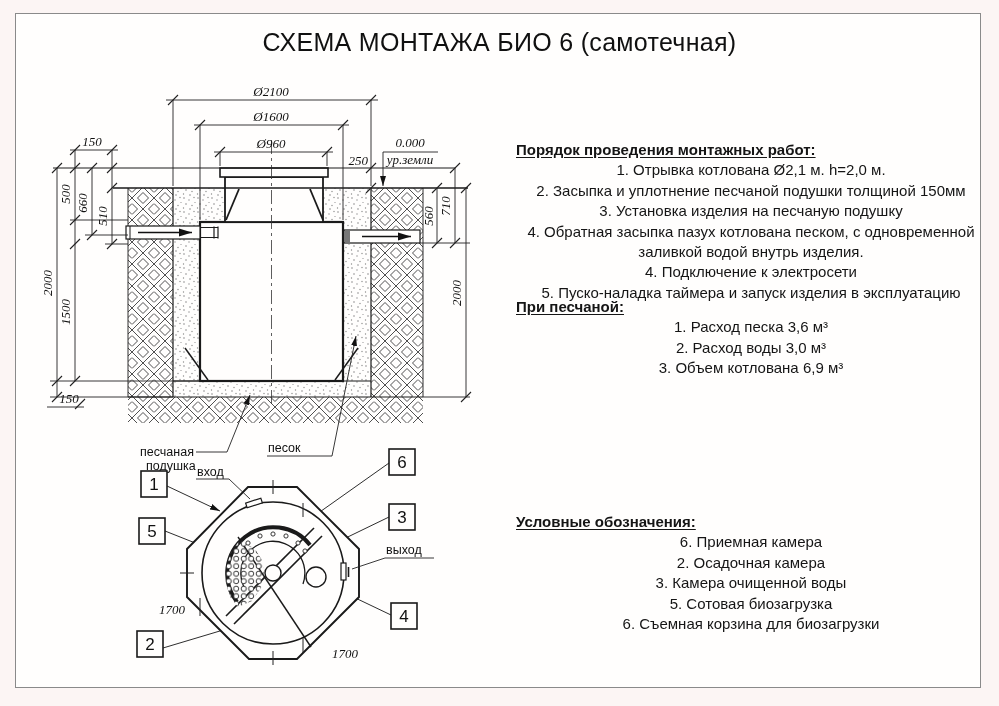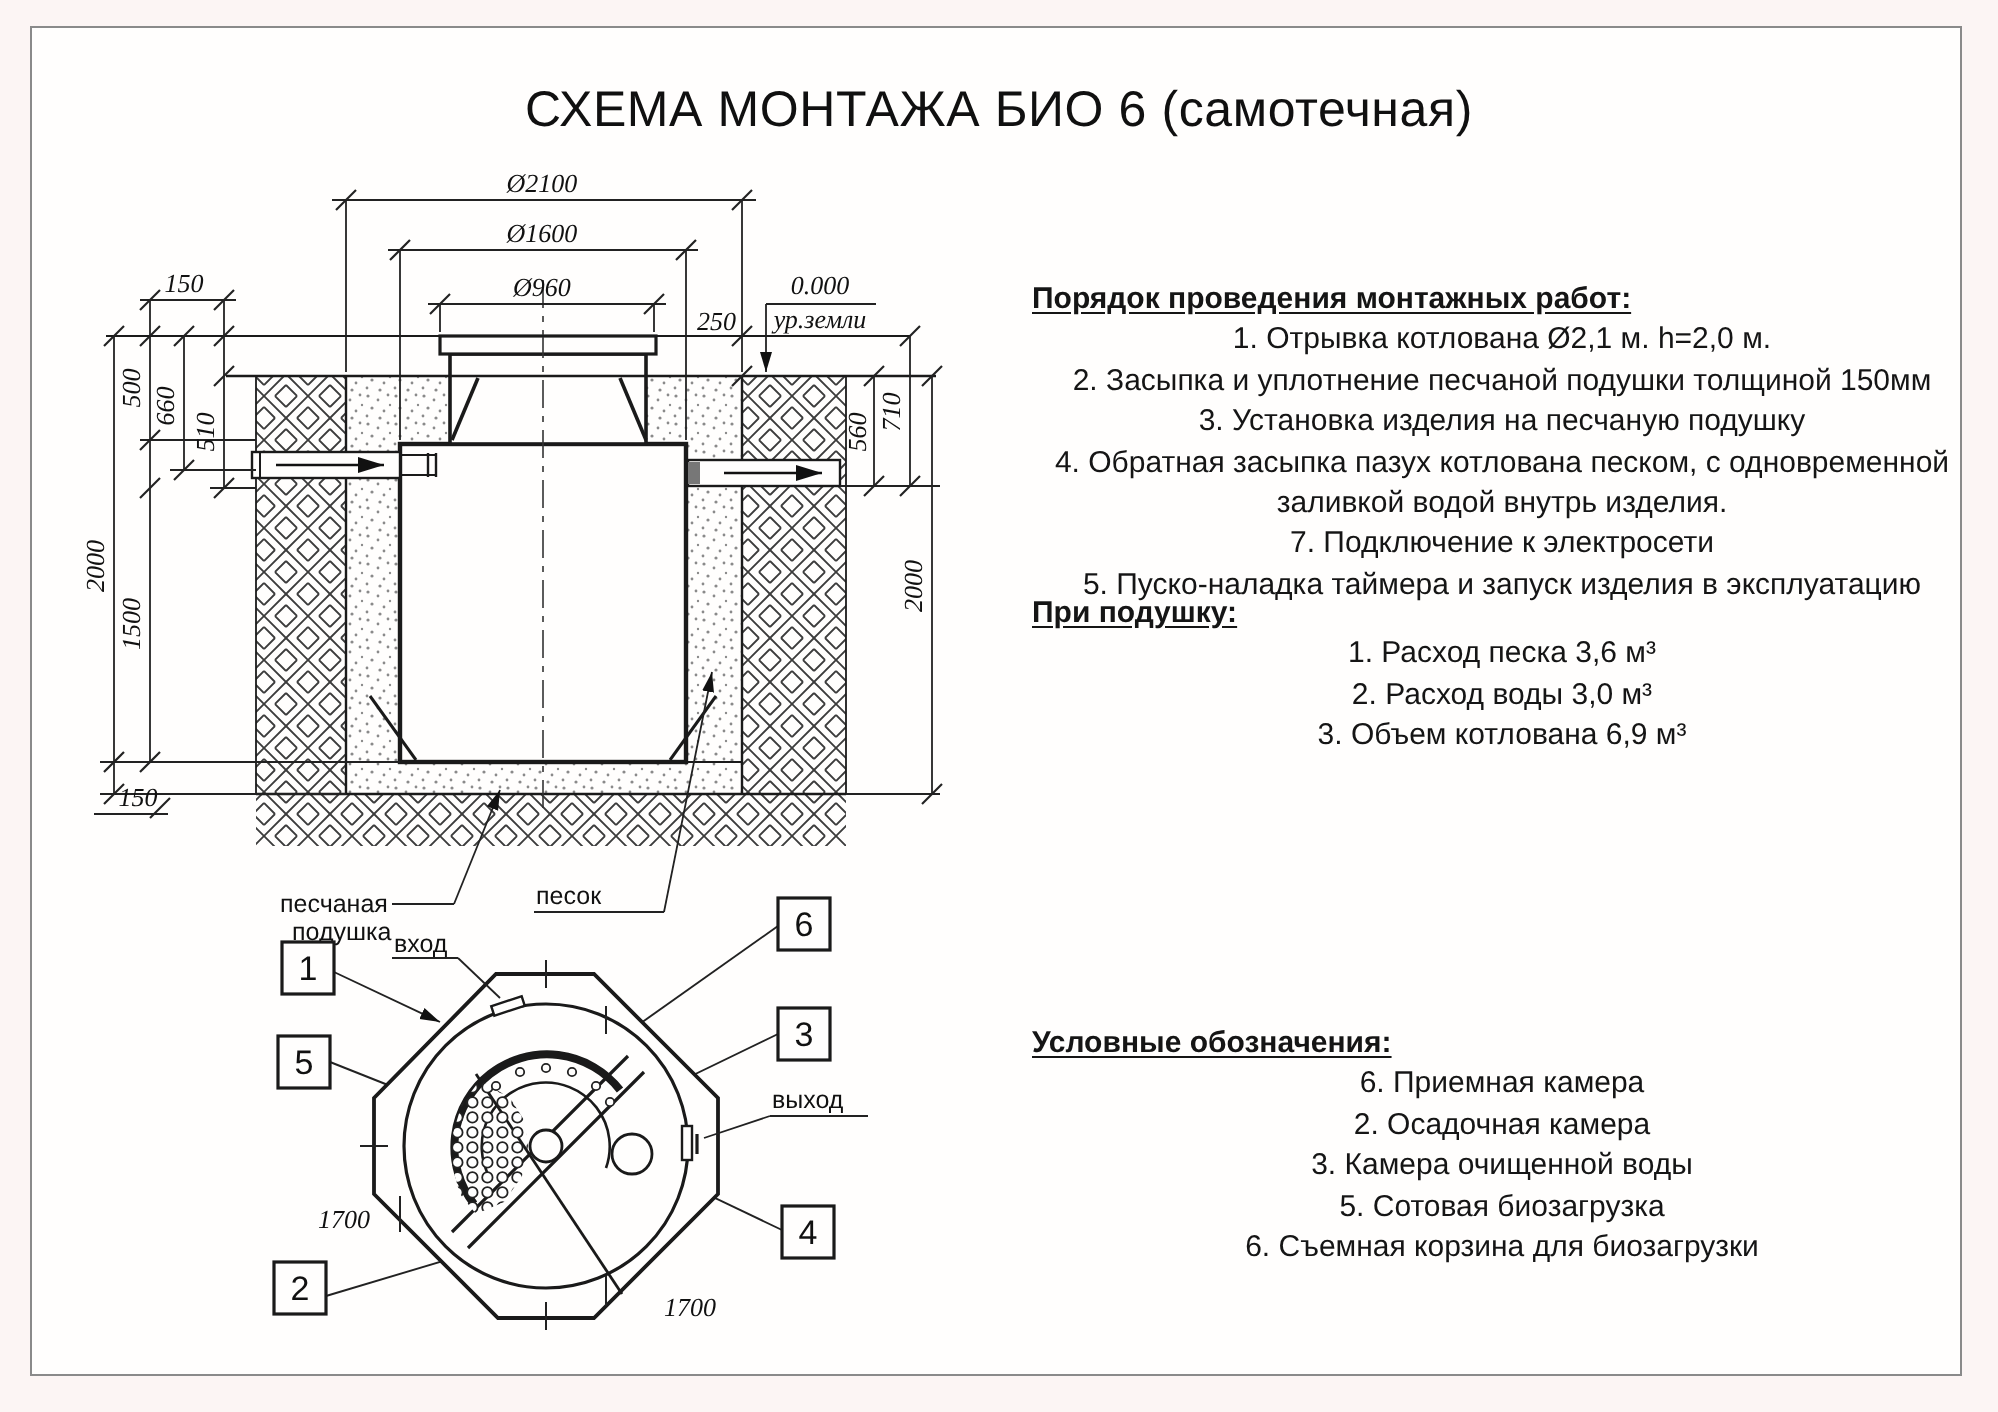--- a/index.html
+++ b/index.html
@@ -6,21 +6,21 @@
   body{
     width:999px;height:706px;position:relative;overflow:hidden;
     background:#fcf5f4;
     font-family:"Liberation Sans", sans-serif;color:#1b1b1b;
   }
   .sheet{
     position:absolute;left:15px;top:13px;width:966px;height:675px;
     border:1.5px solid #8a8a8a;background:#fffefd;box-sizing:border-box;
   }
   .title{
-    position:absolute;left:0;right:0;top:41px;text-align:center;
+    position:absolute;left:0;right:0;top:28px;text-align:center;
     font-size:25px;letter-spacing:.3px;color:#101010;
   }
   .block{position:absolute;left:516px;width:470px;font-size:15px;line-height:20.4px;color:#151515;}
   .block h3{
     margin:0;font-size:15px;font-weight:bold;
     text-decoration:underline;text-underline-offset:2px;line-height:20.4px;
   }
   .block .item{white-space:pre-line;text-align:center;}
   #b-procedure{top:140px;}
   #b-montage{top:297px;}
@@ -38,26 +38,26 @@
 
 <div class="title">СХЕМА МОНТАЖА БИО 6 (самотечная)</div>
 
 <div class="block" id="b-procedure">
   <h3>Порядок проведения монтажных работ:</h3>
   <div class="item">1. Отрывка котлована Ø2,1 м. h=2,0 м.</div>
   <div class="item">2. Засыпка и уплотнение песчаной подушки толщиной 150мм</div>
   <div class="item">3. Установка изделия на песчаную подушку</div>
   <div class="item">4. Обратная засыпка пазух котлована песком, с одновременной
 заливкой водой внутрь изделия.</div>
-  <div class="item">7. Подключение к электросети</div>
+  <div class="item">4. Подключение к электросети</div>
   <div class="item">5. Пуско-наладка таймера и запуск изделия в эксплуатацию</div>
 </div>
 
 <div class="block" id="b-montage">
-  <h3>При подушку:</h3>
+  <h3>При песчаной:</h3>
   <div class="item">1. Расход песка 3,6 м³</div>
   <div class="item">2. Расход воды 3,0 м³</div>
   <div class="item">3. Объем котлована 6,9 м³</div>
 </div>
 
 <div class="block" id="b-legend">
   <h3>Условные обозначения:</h3>
   <div class="item">6. Приемная камера</div>
   <div class="item">2. Осадочная камера</div>
   <div class="item">3. Камера очищенной воды</div>

